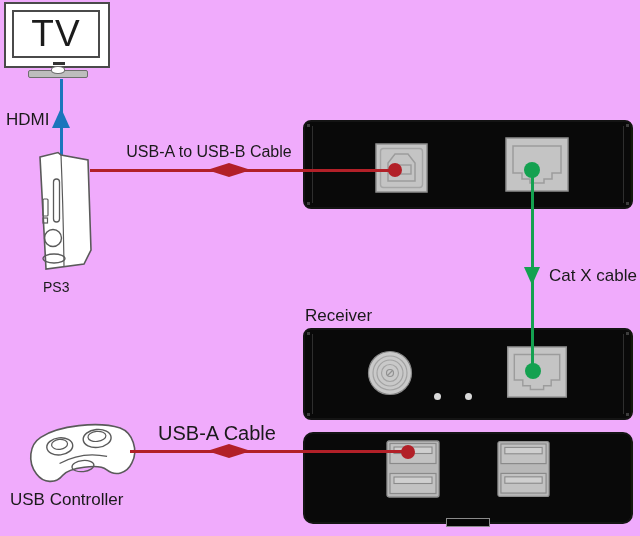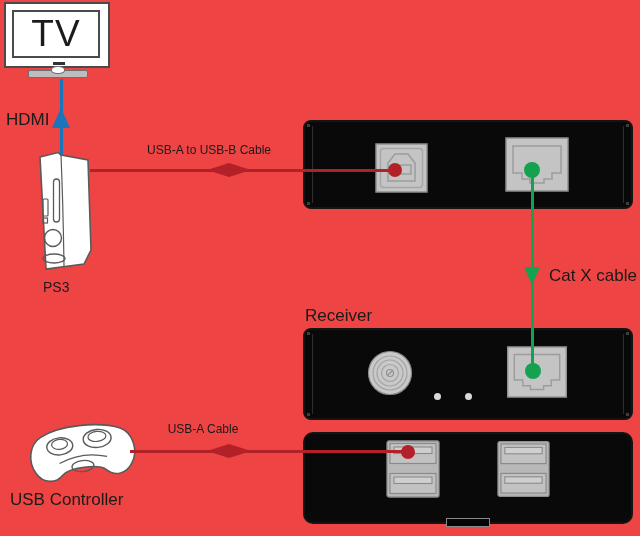--- a/index.html
+++ b/index.html
@@ -1,17 +1,17 @@
 <!DOCTYPE html>
 <html style="--cable-red: #b22028; --cable-blue: #1b75bc; --cable-green: #14a150;"><head>
 <meta charset="utf-8">
 <style>
   html,body{margin:0;padding:0;}
   body{font-family:"Liberation Sans", sans-serif; background:#ffffff;}
-  #canvas{position:relative;width:640px;height:536px;background:#ef4444;overflow:hidden;}
+  #canvas{position:relative;width:640px;height:536px;background:#f0abfc;overflow:hidden;}
   .abs{position:absolute;}
   .lbl{color:#1a1a1a;font-family:"Liberation Sans",sans-serif;}
   
   .blackbox{background:#090909;border:2px solid #141414;border-radius:8px;box-sizing:border-box;}
   .edgeline{width:1px;background:#2e2e2e;}
   .screw{width:3px;height:3px;background:#3d3d3d;}
   
   .h-line{height:3px;}
   .v-line{width:3px;}
   .red{background:var(--cable-red);}
@@ -60,21 +60,21 @@
     <rect x="5" y="48" width="5" height="17" rx="1" fill="none" stroke="#5a5a5a" stroke-width="1.2"></rect>
     <rect x="5" y="67" width="4.5" height="5" fill="none" stroke="#5a5a5a" stroke-width="1.2"></rect>
     <circle cx="15" cy="87" r="8.5" fill="none" stroke="#5a5a5a" stroke-width="1.4"></circle>
     <ellipse cx="16" cy="107.5" rx="11" ry="4.5" fill="none" stroke="#5a5a5a" stroke-width="1.3"></ellipse>
   </svg>
   <div class="abs lbl" style="left:43px;top:279px;font-size:14px;">PS3</div>
 
   <div class="abs h-line red" style="left:90px;top:169px;width:305px;z-index:5;"></div>
   <div class="abs arr arr-left" style="left:207px;top:163px;z-index:6;"></div>
   <div class="abs arr arr-right" style="left:229px;top:163px;z-index:6;"></div>
-  <div class="abs lbl" style="left:114px;top:143px;width:190px;text-align:center;font-size:12px;">USB-A to USB-B Cable</div>
+  <div class="abs lbl" style="left:114px;top:143px;width:190px;text-align:center;font-size:16px;">USB-A to USB-B Cable</div>
 
   <div class="abs blackbox" style="left:303px;top:120px;width:330px;height:89px;">
     <div class="abs edgeline" style="left:7px;top:4px;height:77px;"></div>
     <div class="abs edgeline" style="right:7px;top:4px;height:77px;"></div>
     <div class="abs screw" style="left:2px;top:2px;"></div>
     <div class="abs screw" style="right:2px;top:2px;"></div>
     <div class="abs screw" style="left:2px;bottom:2px;"></div>
     <div class="abs screw" style="right:2px;bottom:2px;"></div>
   </div>
 
@@ -137,21 +137,21 @@
     <rect x="4" y="3.5" width="46" height="20" fill="#c2c2c2" stroke="#8a8a8a" stroke-width="1.2"></rect>
     <rect x="8" y="7" width="38" height="6.5" fill="#cfcfcf" stroke="#8a8a8a" stroke-width="1.1"></rect>
     <rect x="4" y="33.5" width="46" height="20" fill="#c2c2c2" stroke="#8a8a8a" stroke-width="1.2"></rect>
     <rect x="8" y="37" width="38" height="6.5" fill="#cfcfcf" stroke="#8a8a8a" stroke-width="1.1"></rect>
   </svg>
   <div class="abs" style="left:446px;top:518px;width:44px;height:9px;background:#050505;border:1.5px solid #8a8a8a;box-sizing:border-box;z-index:5;"></div>
 
   <div class="abs h-line red" style="left:130px;top:450px;width:278px;z-index:5;"></div>
   <div class="abs arr arr-left" style="left:207px;top:444px;z-index:6;"></div>
   <div class="abs arr arr-right" style="left:229px;top:444px;z-index:6;"></div>
-  <div class="abs lbl" style="left:128px;top:422px;width:150px;text-align:center;font-size:12px;">USB-A Cable</div>
+  <div class="abs lbl" style="left:142px;top:422px;width:150px;text-align:center;font-size:20px;">USB-A Cable</div>
   <div class="abs dot red-dot" style="left:401px;top:445px;width:14px;height:14px;z-index:7;"></div>
 
   <svg class="abs" style="left:26px;top:421px;" width="114" height="72" viewBox="0 0 114 72">
     <g transform="rotate(-6 57 36)">
       <path d="M17,12 C36,2 76,2 97,11 C109,17 113,35 105,47 C99,57 87,59 79,51 C72,44 42,45 35,52 C27,60 15,58 9,48 C1,35 5,18 17,12 Z" fill="#ffffff" stroke="#5a5a5a" stroke-width="1.6"></path>
       <ellipse cx="35" cy="23" rx="13" ry="8.5" fill="#ffffff" stroke="#5a5a5a" stroke-width="1.4"></ellipse>
       <ellipse cx="35" cy="21" rx="8" ry="5" fill="none" stroke="#5a5a5a" stroke-width="1.2"></ellipse>
       <ellipse cx="73" cy="19" rx="14" ry="9" fill="#ffffff" stroke="#5a5a5a" stroke-width="1.4"></ellipse>
       <ellipse cx="73" cy="17" rx="9" ry="5" fill="none" stroke="#5a5a5a" stroke-width="1.2"></ellipse>
       <path d="M33,40 Q57,30 81,38" fill="none" stroke="#5a5a5a" stroke-width="1.3"></path>

